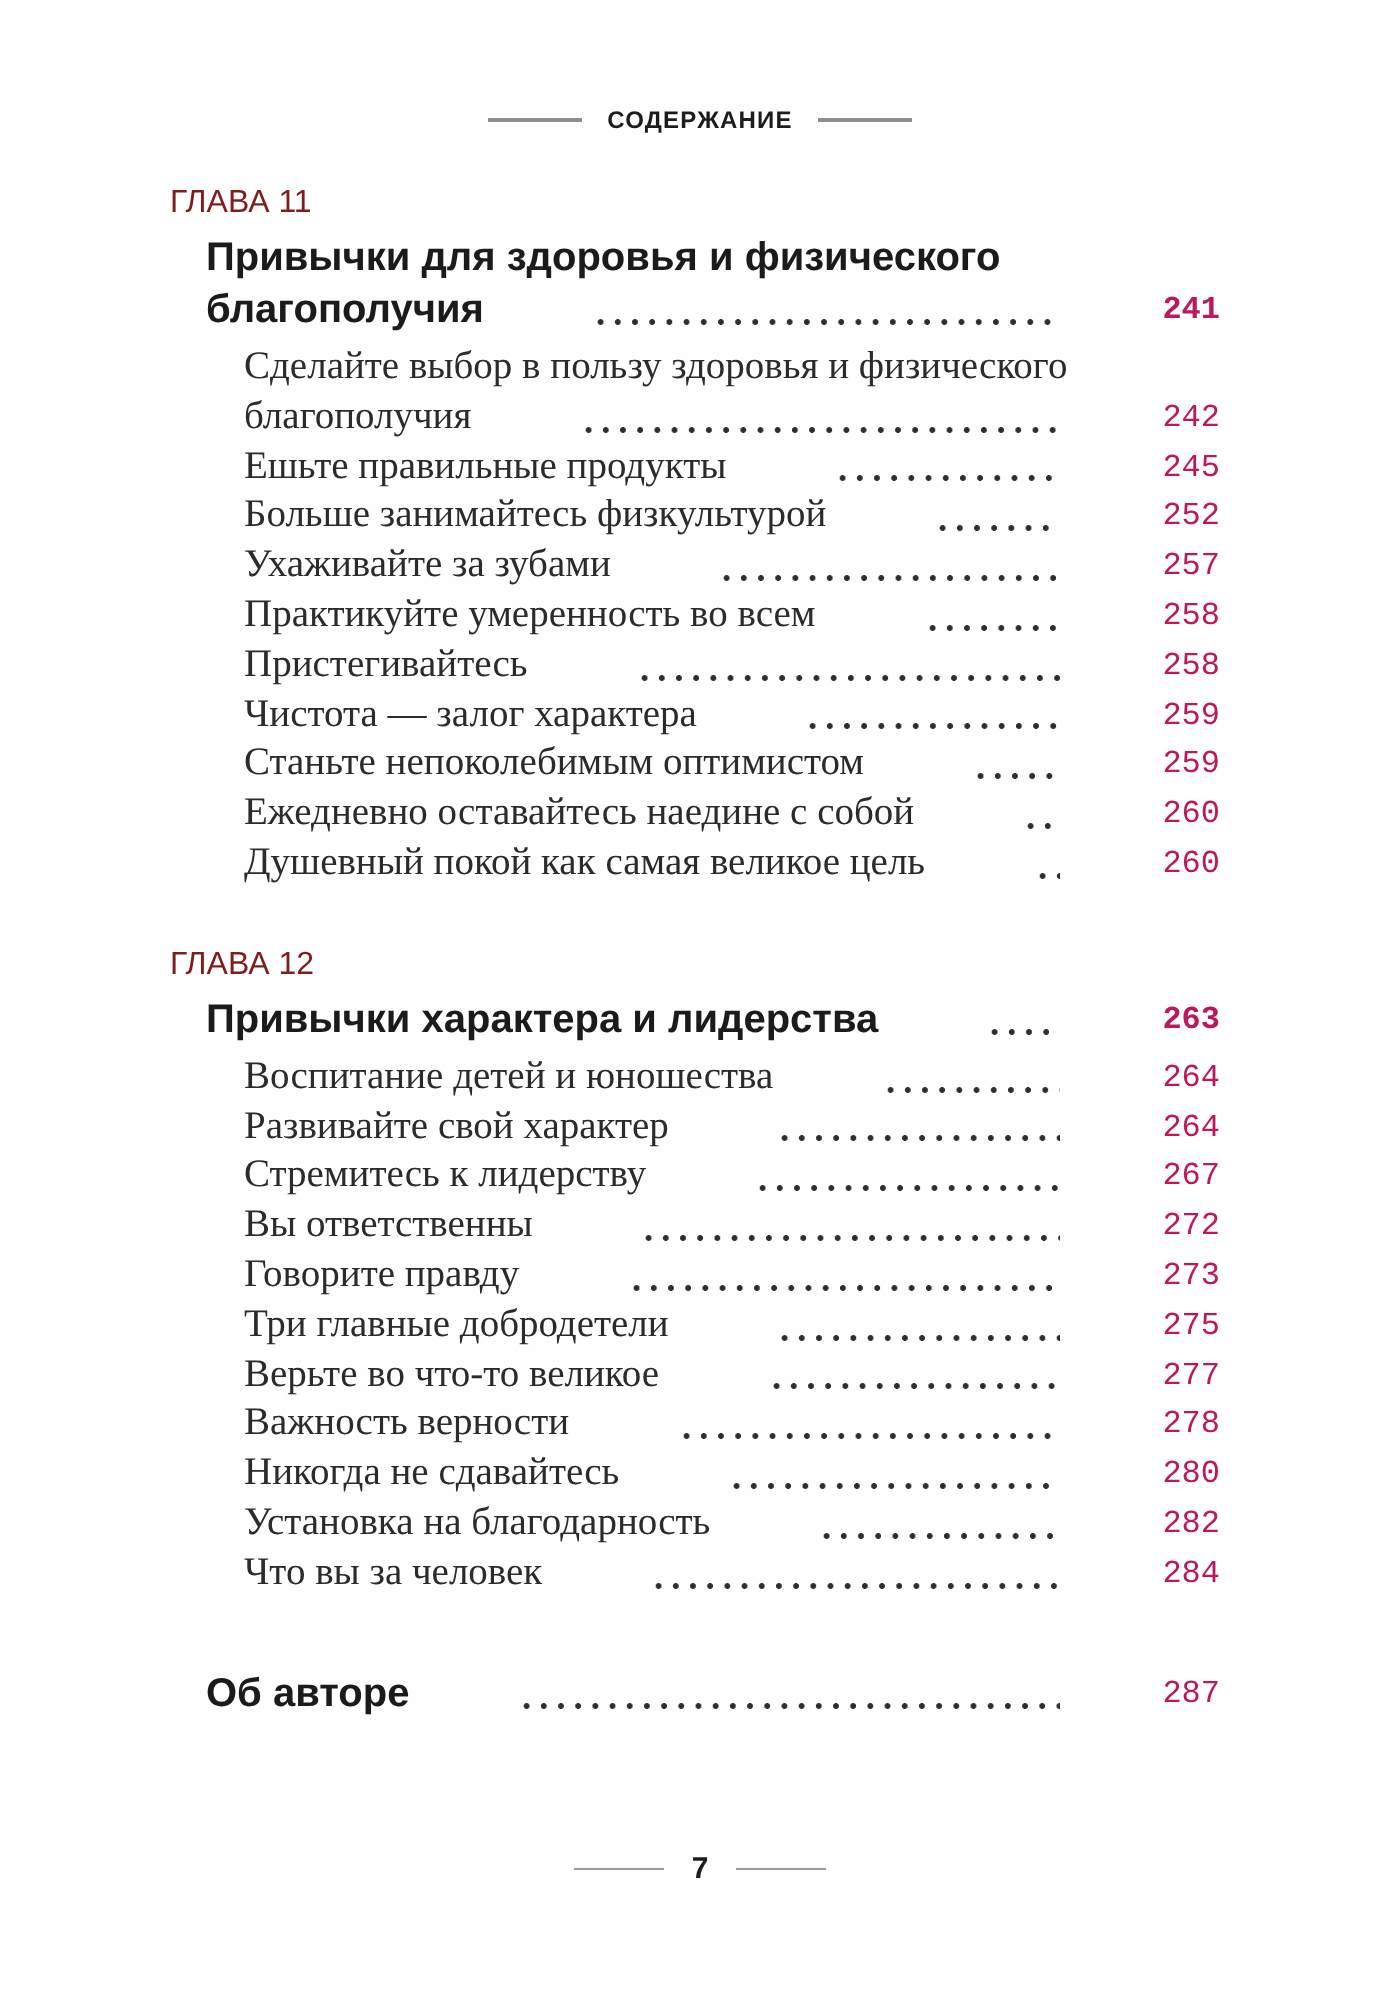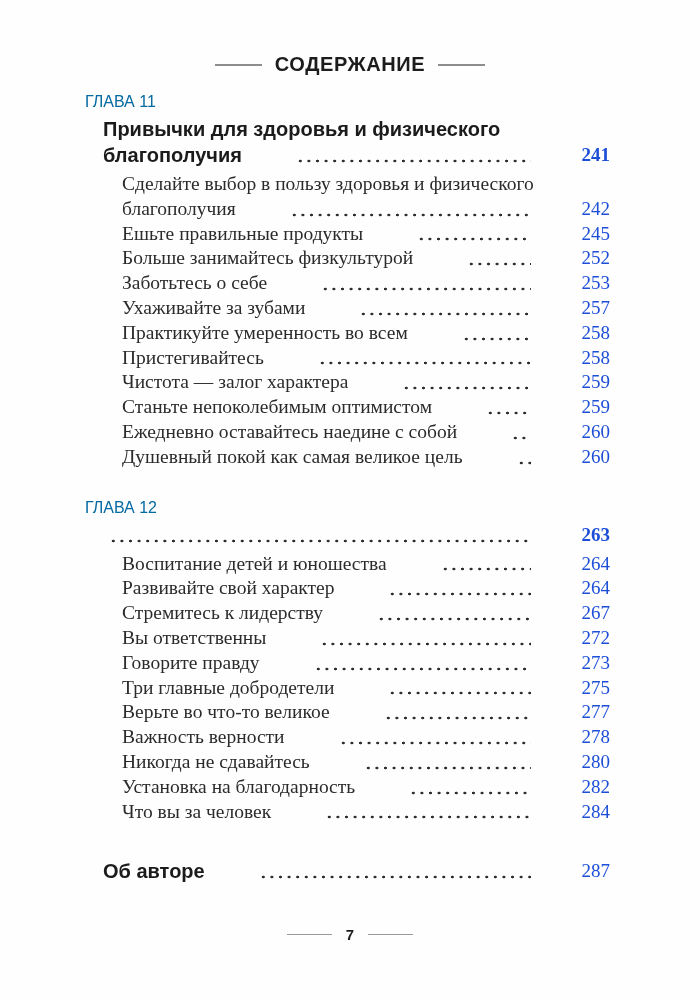--- a/index.html
+++ b/index.html
@@ -12,31 +12,31 @@
   }
   .sheet{position:relative;width:700px;height:1000px;background:#fefefe;}
 
   
   .page-header{
     position:absolute;top:53px;left:0;right:0;
     display:flex;justify-content:center;align-items:center;gap:13px;
   }
   .header-title{
     font-family:"Liberation Sans", sans-serif;
-    font-weight:700;font-size:20px;letter-spacing:.6px;
+    font-weight:700;font-size:12px;letter-spacing:.6px;
     color:#1c1c1c;
   }
   .rule{width:47px;height:2px;background:#8d8d8d;}
 
   
   .toc{position:absolute;top:92px;left:85px;width:525px;}
 
   .chapter-heading{
     font-family:"Liberation Sans", sans-serif;
-    font-size:16px;line-height:19px;color:#0369a1;
+    font-size:16px;line-height:19px;color:#7f1d1d;
   }
   .chapter-title-block{
     padding-left:18px;margin-top:5px;
     font-family:"Liberation Sans", sans-serif;
     font-weight:700;font-size:20px;line-height:26px;color:#1b1b1b;
   }
   .chapter{margin-top:0;}
   .chapter + .chapter{margin-top:28px;}
 
   .entries{margin-top:4px;}
@@ -49,22 +49,22 @@
   .leader{
     flex:1;min-width:12px;
     margin:0 3px 0 4px;
     height:20px;align-self:flex-end;
     background-image:radial-gradient(circle, #2e2e2e 1.3px, transparent 1.6px);
     background-size:8.6px 4px;
     background-repeat:repeat-x;
     background-position:left 2px bottom 5px;
   }
   .page-num{
-    font-family:Liberation Serif, serif;
-    font-size:19px;color:#1d4ed8;white-space:nowrap;
+    font-family:Liberation Mono, monospace;
+    font-size:16px;color:#be185d;white-space:nowrap;
   }
 
   .about-row{
     padding-left:18px;margin-top:34px;
     font-family:"Liberation Sans", sans-serif;
     font-weight:700;font-size:20px;line-height:26px;color:#1b1b1b;align-items:flex-end;
   }
   .about-row .page-num{font-weight:400;}
 
   
@@ -116,25 +116,20 @@
           <span>Ешьте правильные продукты</span>
           <span class="leader"></span>
           <span class="page-num">245</span>
         </div>
         <div class="entry row">
           <span>Больше занимайтесь физкультурой</span>
           <span class="leader"></span>
           <span class="page-num">252</span>
         </div>
         <div class="entry row">
-          <span>Заботьтесь о себе</span>
-          <span class="leader"></span>
-          <span class="page-num">253</span>
-        </div>
-        <div class="entry row">
           <span>Ухаживайте за зубами</span>
           <span class="leader"></span>
           <span class="page-num">257</span>
         </div>
         <div class="entry row">
           <span>Практикуйте умеренность во всем</span>
           <span class="leader"></span>
           <span class="page-num">258</span>
         </div>
         <div class="entry row">
@@ -163,20 +158,21 @@
           <span class="page-num">260</span>
         </div>
 
       </div>
     </div>
 
     <div class="chapter">
       <div class="chapter-heading">ГЛАВА 12</div>
       <div class="chapter-title-block">
         <div class="row">
+          <span>Привычки характера и лидерства</span>
           <span class="leader"></span>
           <span class="page-num">263</span>
         </div>
       </div>
       <div class="entries">
 
         <div class="entry row">
           <span>Воспитание детей и юношества</span>
           <span class="leader"></span>
           <span class="page-num">264</span>

